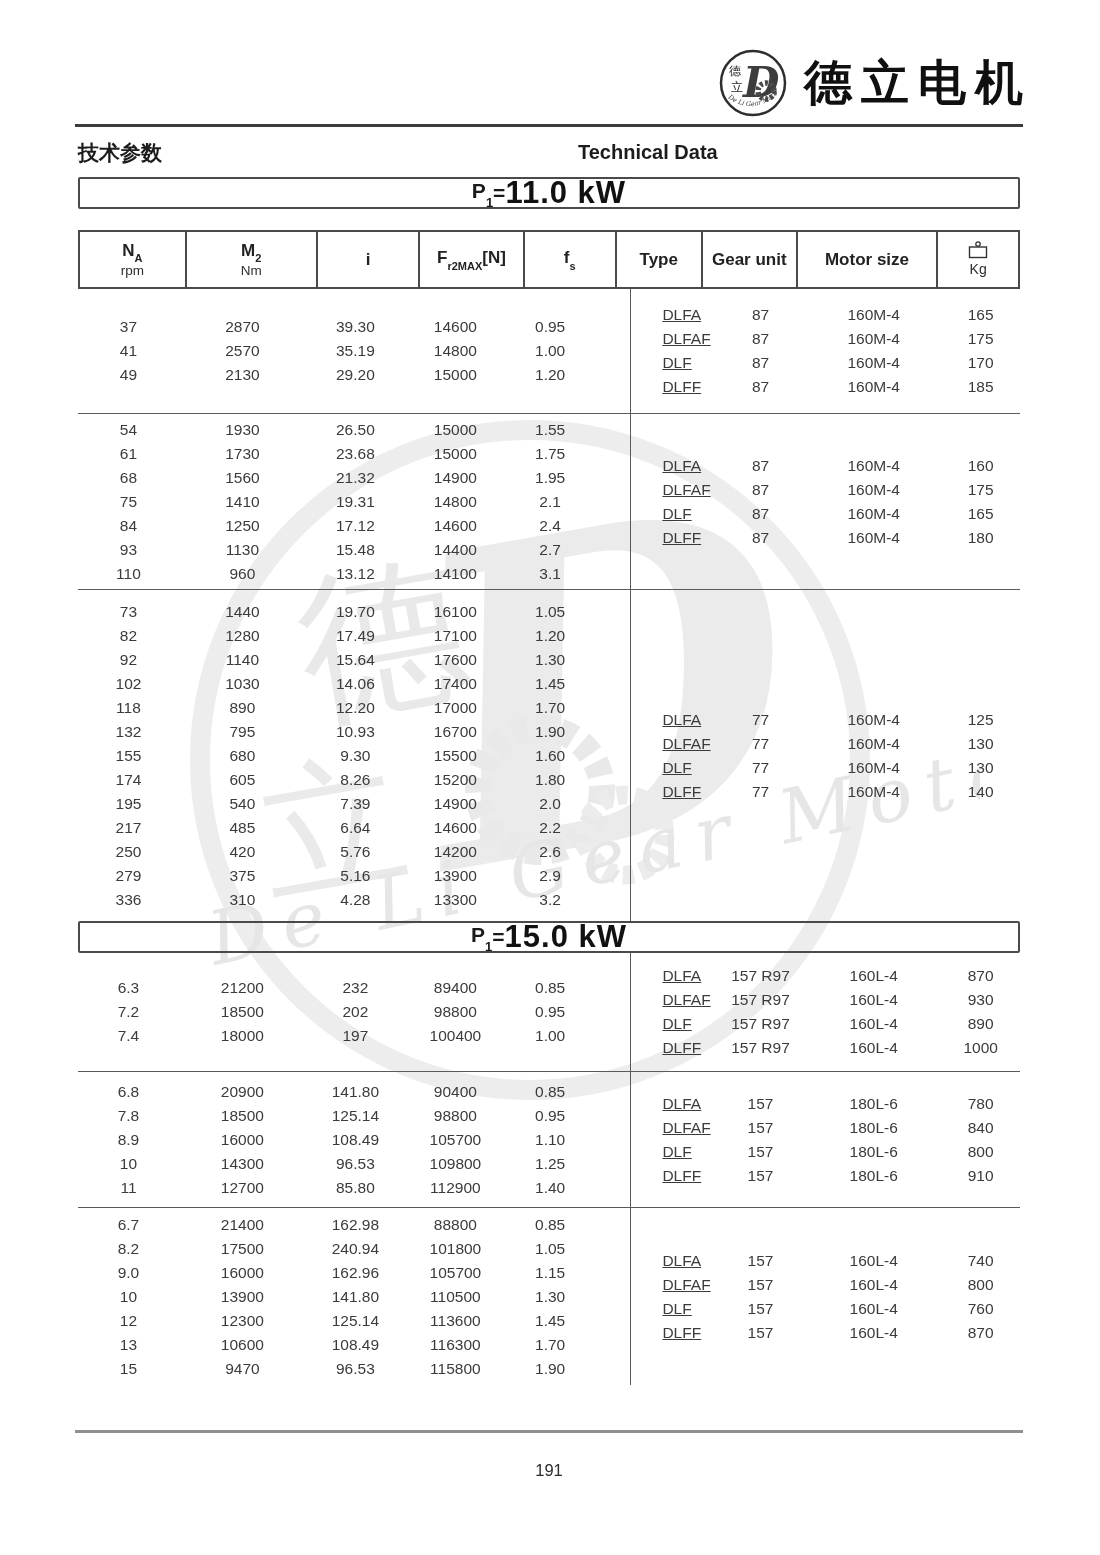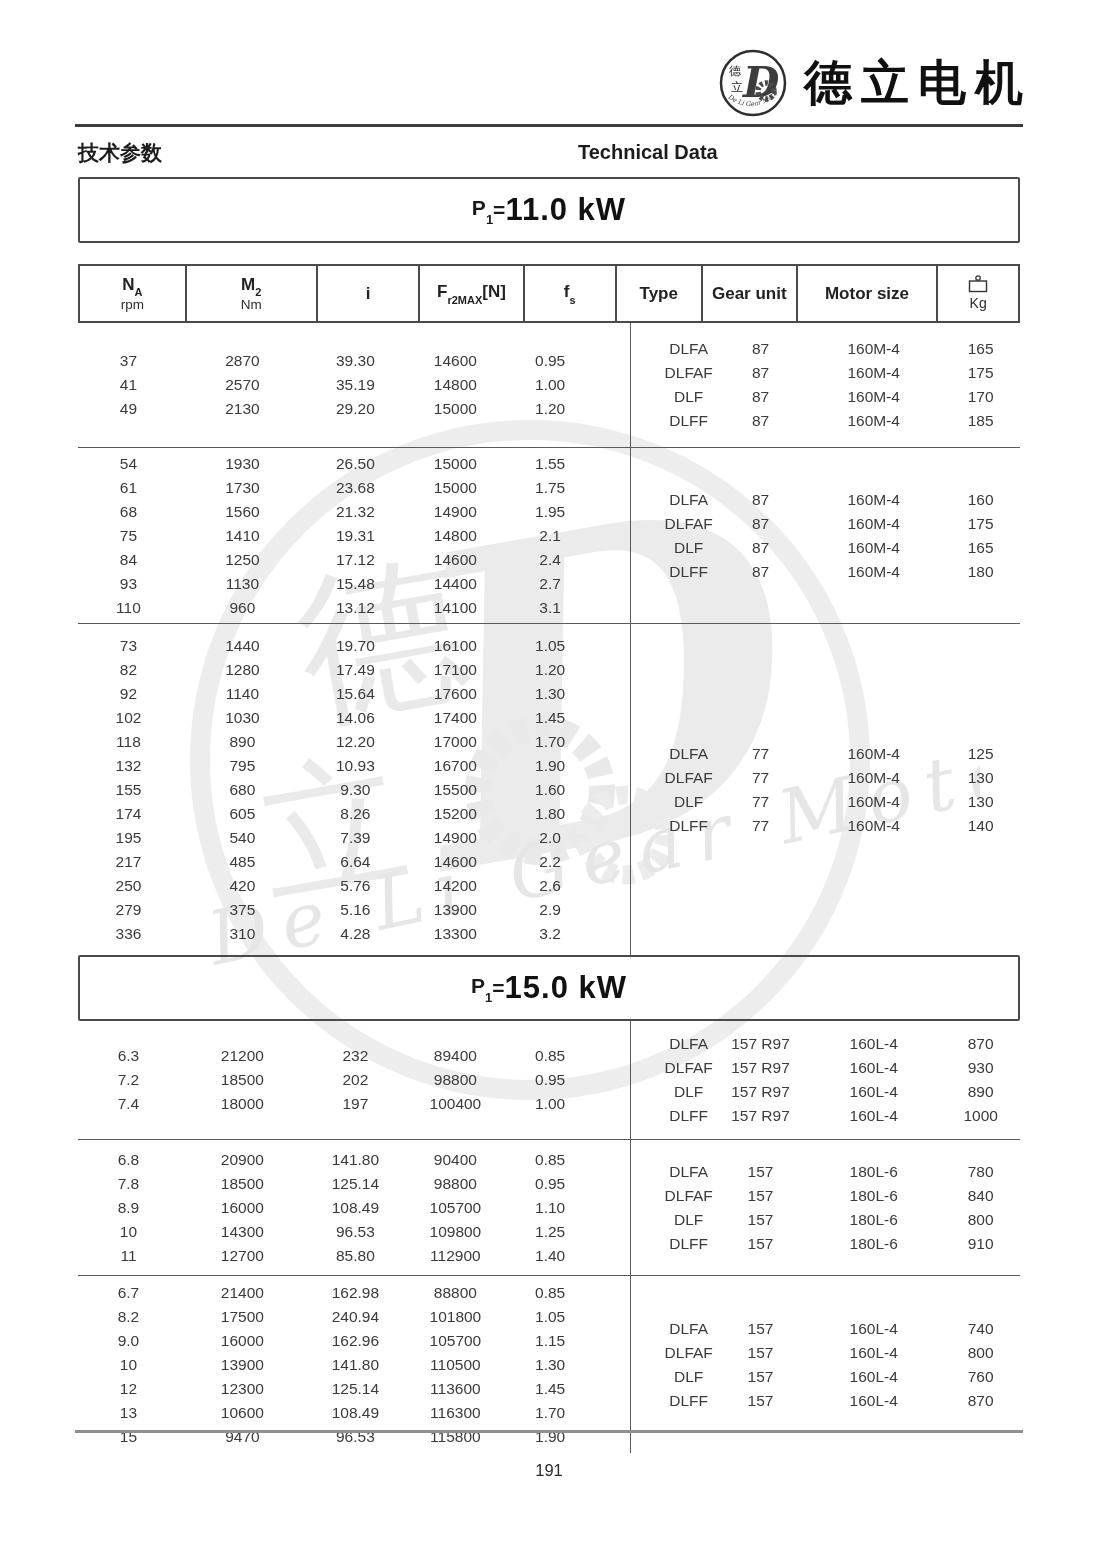--- a/index.html
+++ b/index.html
@@ -16,21 +16,21 @@
   .brand-cn {
     font-family:Liberation Mono, monospace; font-weight:bold; font-size:48px;
     letter-spacing:9px; color:#101010; white-space:nowrap;
   }
   .header-rule { position:absolute; top:124px; left:75px; width:948px; height:3px; background:#3c3c3c; z-index:2; }
   .title-cn { position:absolute; top:139px; left:78px; font-size:21px; font-weight:bold; color:#1c1c1c; z-index:2; }
   .title-en { position:absolute; top:141px; left:578px; font-size:20px; font-weight:bold; color:#1c1c1c; z-index:2; }
   
   .table-wrap { position:absolute; top:177px; left:78px; width:942px; z-index:1; }
   .power-box {
-    height:66px; border:2px solid #4a4a4a; border-radius:2px;
+    height:32px; border:2px solid #4a4a4a; border-radius:2px;
     display:flex; align-items:center; justify-content:center; background:transparent;
   }
   .power-box .p-prefix { font-size:21px; font-weight:bold; color:#1a1a1a; }
   .power-box .p-prefix sub { font-size:13px; position:relative; top:3px; }
   .power-box .p-eq { font-size:21px; font-weight:bold; color:#1a1a1a; }
   .power-box .p-value { font-size:31px; font-weight:bold; color:#111; letter-spacing:1px; }
   .hrow {
     margin-top:21px; display:flex; border:2px solid #4a4a4a; height:59px; background:transparent;
   }
   .hcell {
@@ -49,21 +49,21 @@
   .tbody { width:100%; }
   .block { display:flex; border-bottom:1.5px solid #5a5a5a;gap:36px; }
   .tbody .block:last-child { border-bottom:none; }
   .bcol { display:flex; flex-direction:column; justify-content:center; }
   .bcol.left  { width:57.0%; }
   .bcol.right { width:43.0%; border-left:1.5px solid #5a5a5a; }
   .drow { display:flex; height:24px; align-items:center; font-size:15.5px; color:#3b3b3b; }
   .dc { display:block; text-align:center; }
   .dc0{width:19.55%}.dc1{width:24.58%}.dc2{width:19.18%}.dc3{width:19.55%}.dc4{width:17.14%}
   .tc { display:block; text-align:center; }
-  .tc0{width:21.5%; text-align:center; padding-left:31px;}
+  .tc0{width:21.5%; text-align:left; padding-left:31px;text-decoration:underline;}
   .tc1{width:23.45%}.tc2{width:34.8%}.tc3{width:20.25%}
   
   .footer { position:absolute; top:1430px; left:75px; width:948px; z-index:1; }
   .f-rule { height:3px; background:#8f8f8f; }
   .page-num { margin-top:28px; text-align:center; font-size:16.5px; color:#2b2b2b; }
 </style>
 </head>
 <body>
 
 <div class="page">

